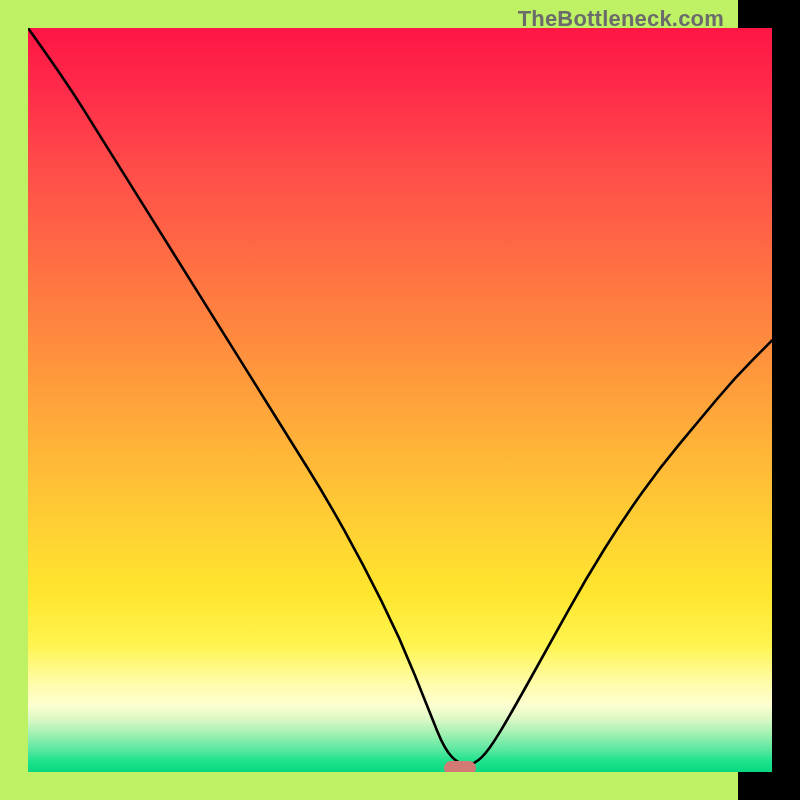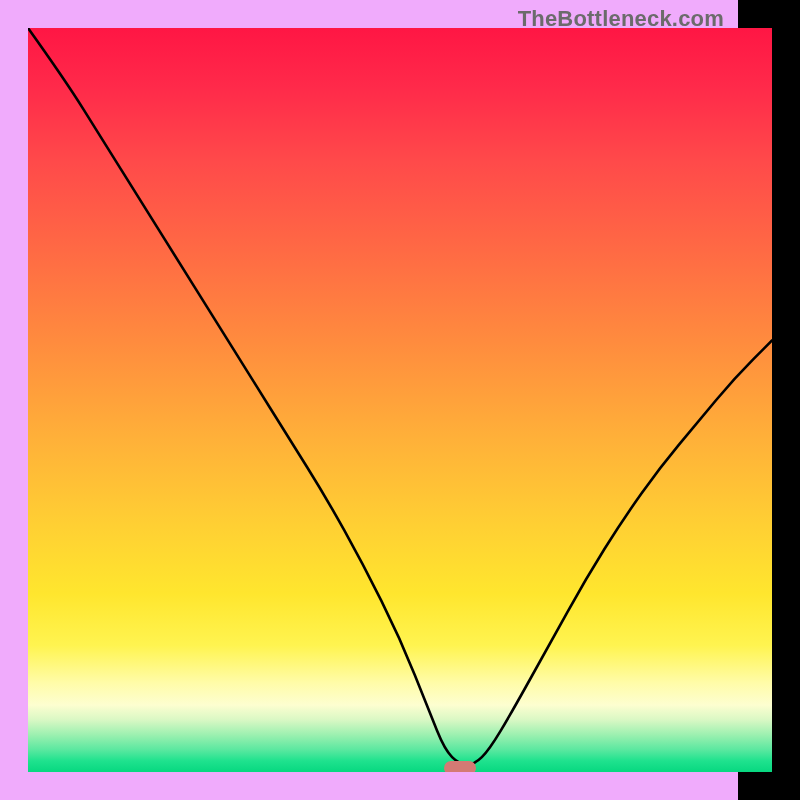--- a/index.html
+++ b/index.html
@@ -8,21 +8,21 @@
     width: 800px;
     height: 800px;
     background: #000;
     overflow: hidden;
     font-family: Arial, Helvetica, sans-serif;
   }
   .frame {
     position: relative;
     width: 738px;
     height: 800px;
-    background: #f0abfc;
+    background: #bef264;
   }
   .watermark {
     position: absolute;
     top: 6px;
     right: 14px;
     color: #6b6b6b;
     font-size: 22px;
     font-weight: 600;
     letter-spacing: 0.2px;
     z-index: 10;

